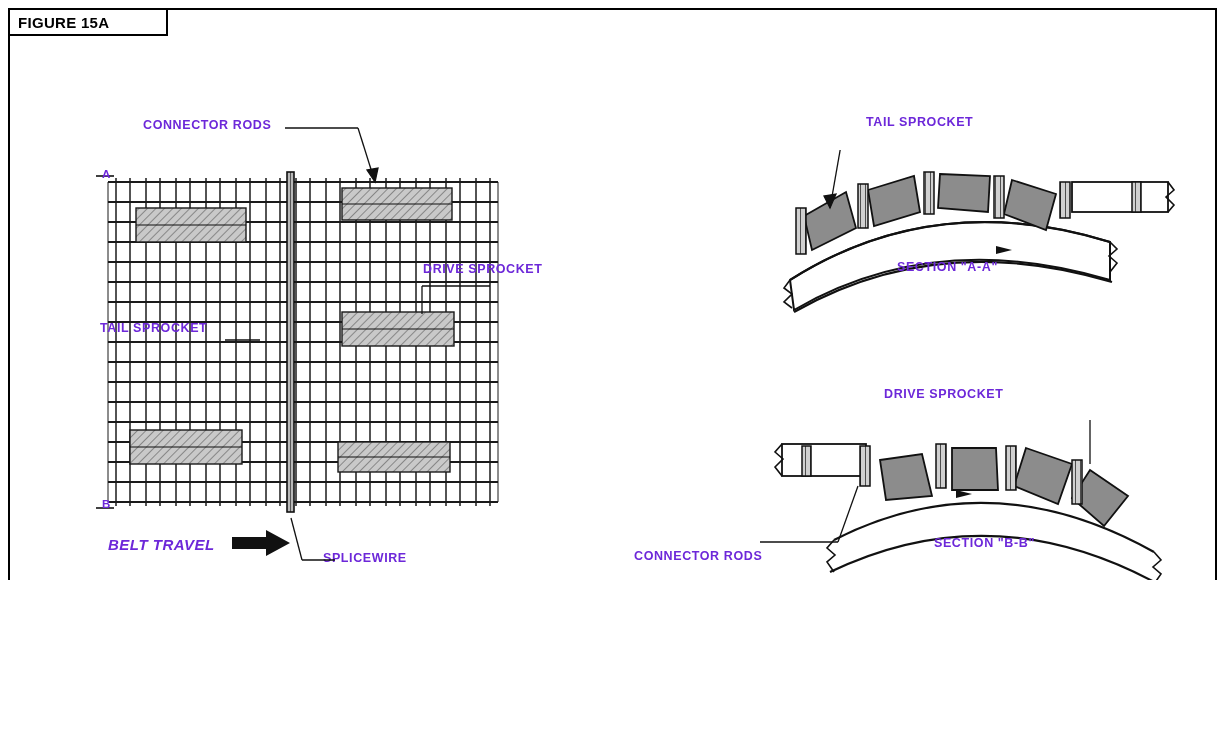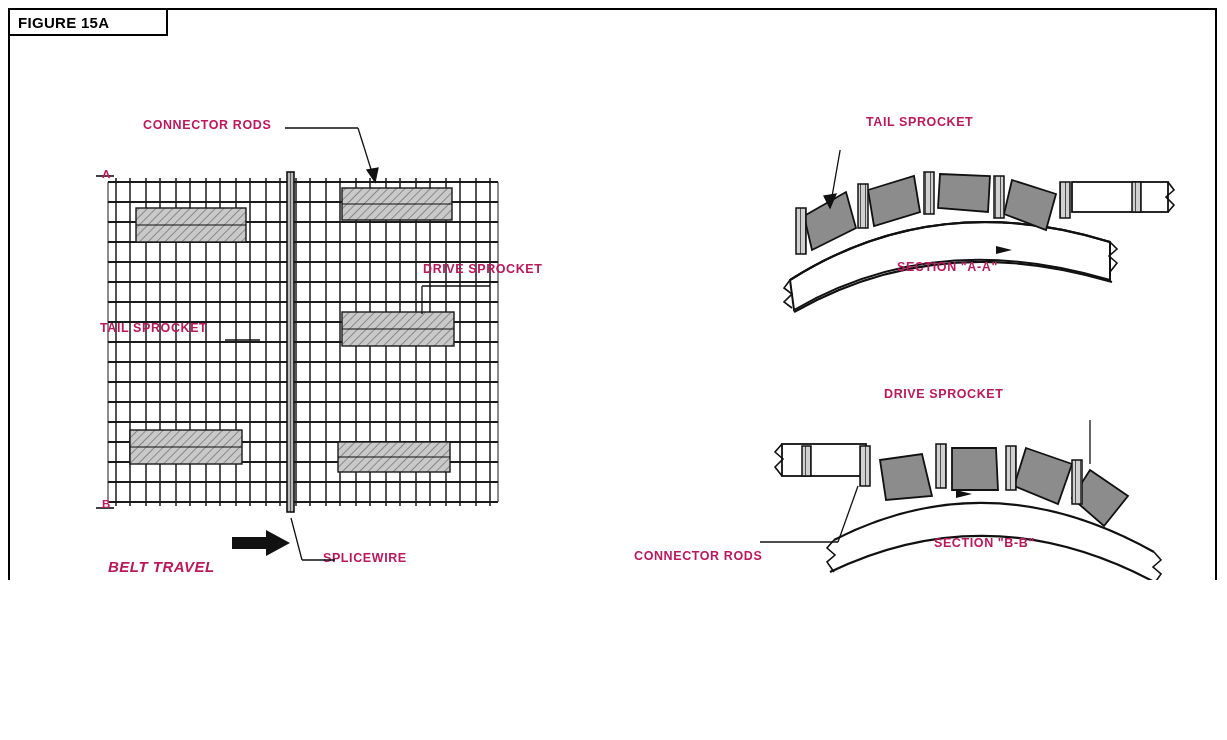--- a/index.html
+++ b/index.html
@@ -47,21 +47,21 @@
     letter-spacing: 0.3px;
     color: #000;
   }
 
   
   .lbl {
     position: absolute;
     font-size: 12.5px;
     font-weight: bold;
     letter-spacing: 0.6px;
-    color: #be185d;
+    color: #6d28d9;
     white-space: nowrap;
   }
   .lbl.small {
     font-size: 11.5px;
   }
   .lbl.italic {
     font-style: italic;
     font-size: 15px;
     letter-spacing: 0.5px;
   }
@@ -198,21 +198,21 @@
     </g>
   </svg>
 
   <div class="lbl small" style="left:102px; top:168px;">A</div>
   <div class="lbl small" style="left:102px; top:498px;">B</div>
 
   <div class="lbl" style="left:143px; top:118px;">CONNECTOR RODS</div>
   <div class="lbl" style="left:423px; top:262px;">DRIVE SPROCKET</div>
   <div class="lbl" style="left:100px; top:321px;">TAIL SPROCKET</div>
   <div class="lbl" style="left:323px; top:551px;">SPLICEWIRE</div>
-  <div class="lbl italic" style="left:108px; top:536px;margin-top:22px;">BELT TRAVEL</div>
+  <div class="lbl italic" style="left:108px; top:536px;">BELT TRAVEL</div>
 
   <svg width="560" height="560" viewBox="0 0 560 560" style="position:absolute; left:70px; top:90px; pointer-events:none;">
     <g stroke="#111" stroke-width="1.3" fill="none">
 
       <line x1="215" y1="38" x2="288" y2="38"></line>
       <line x1="288" y1="38" x2="305" y2="92"></line>
       <polygon points="305,92 297,80 308,78" fill="#111"></polygon>
 
       <line x1="420" y1="196" x2="352" y2="196"></line>
       <line x1="352" y1="196" x2="352" y2="224"></line>

